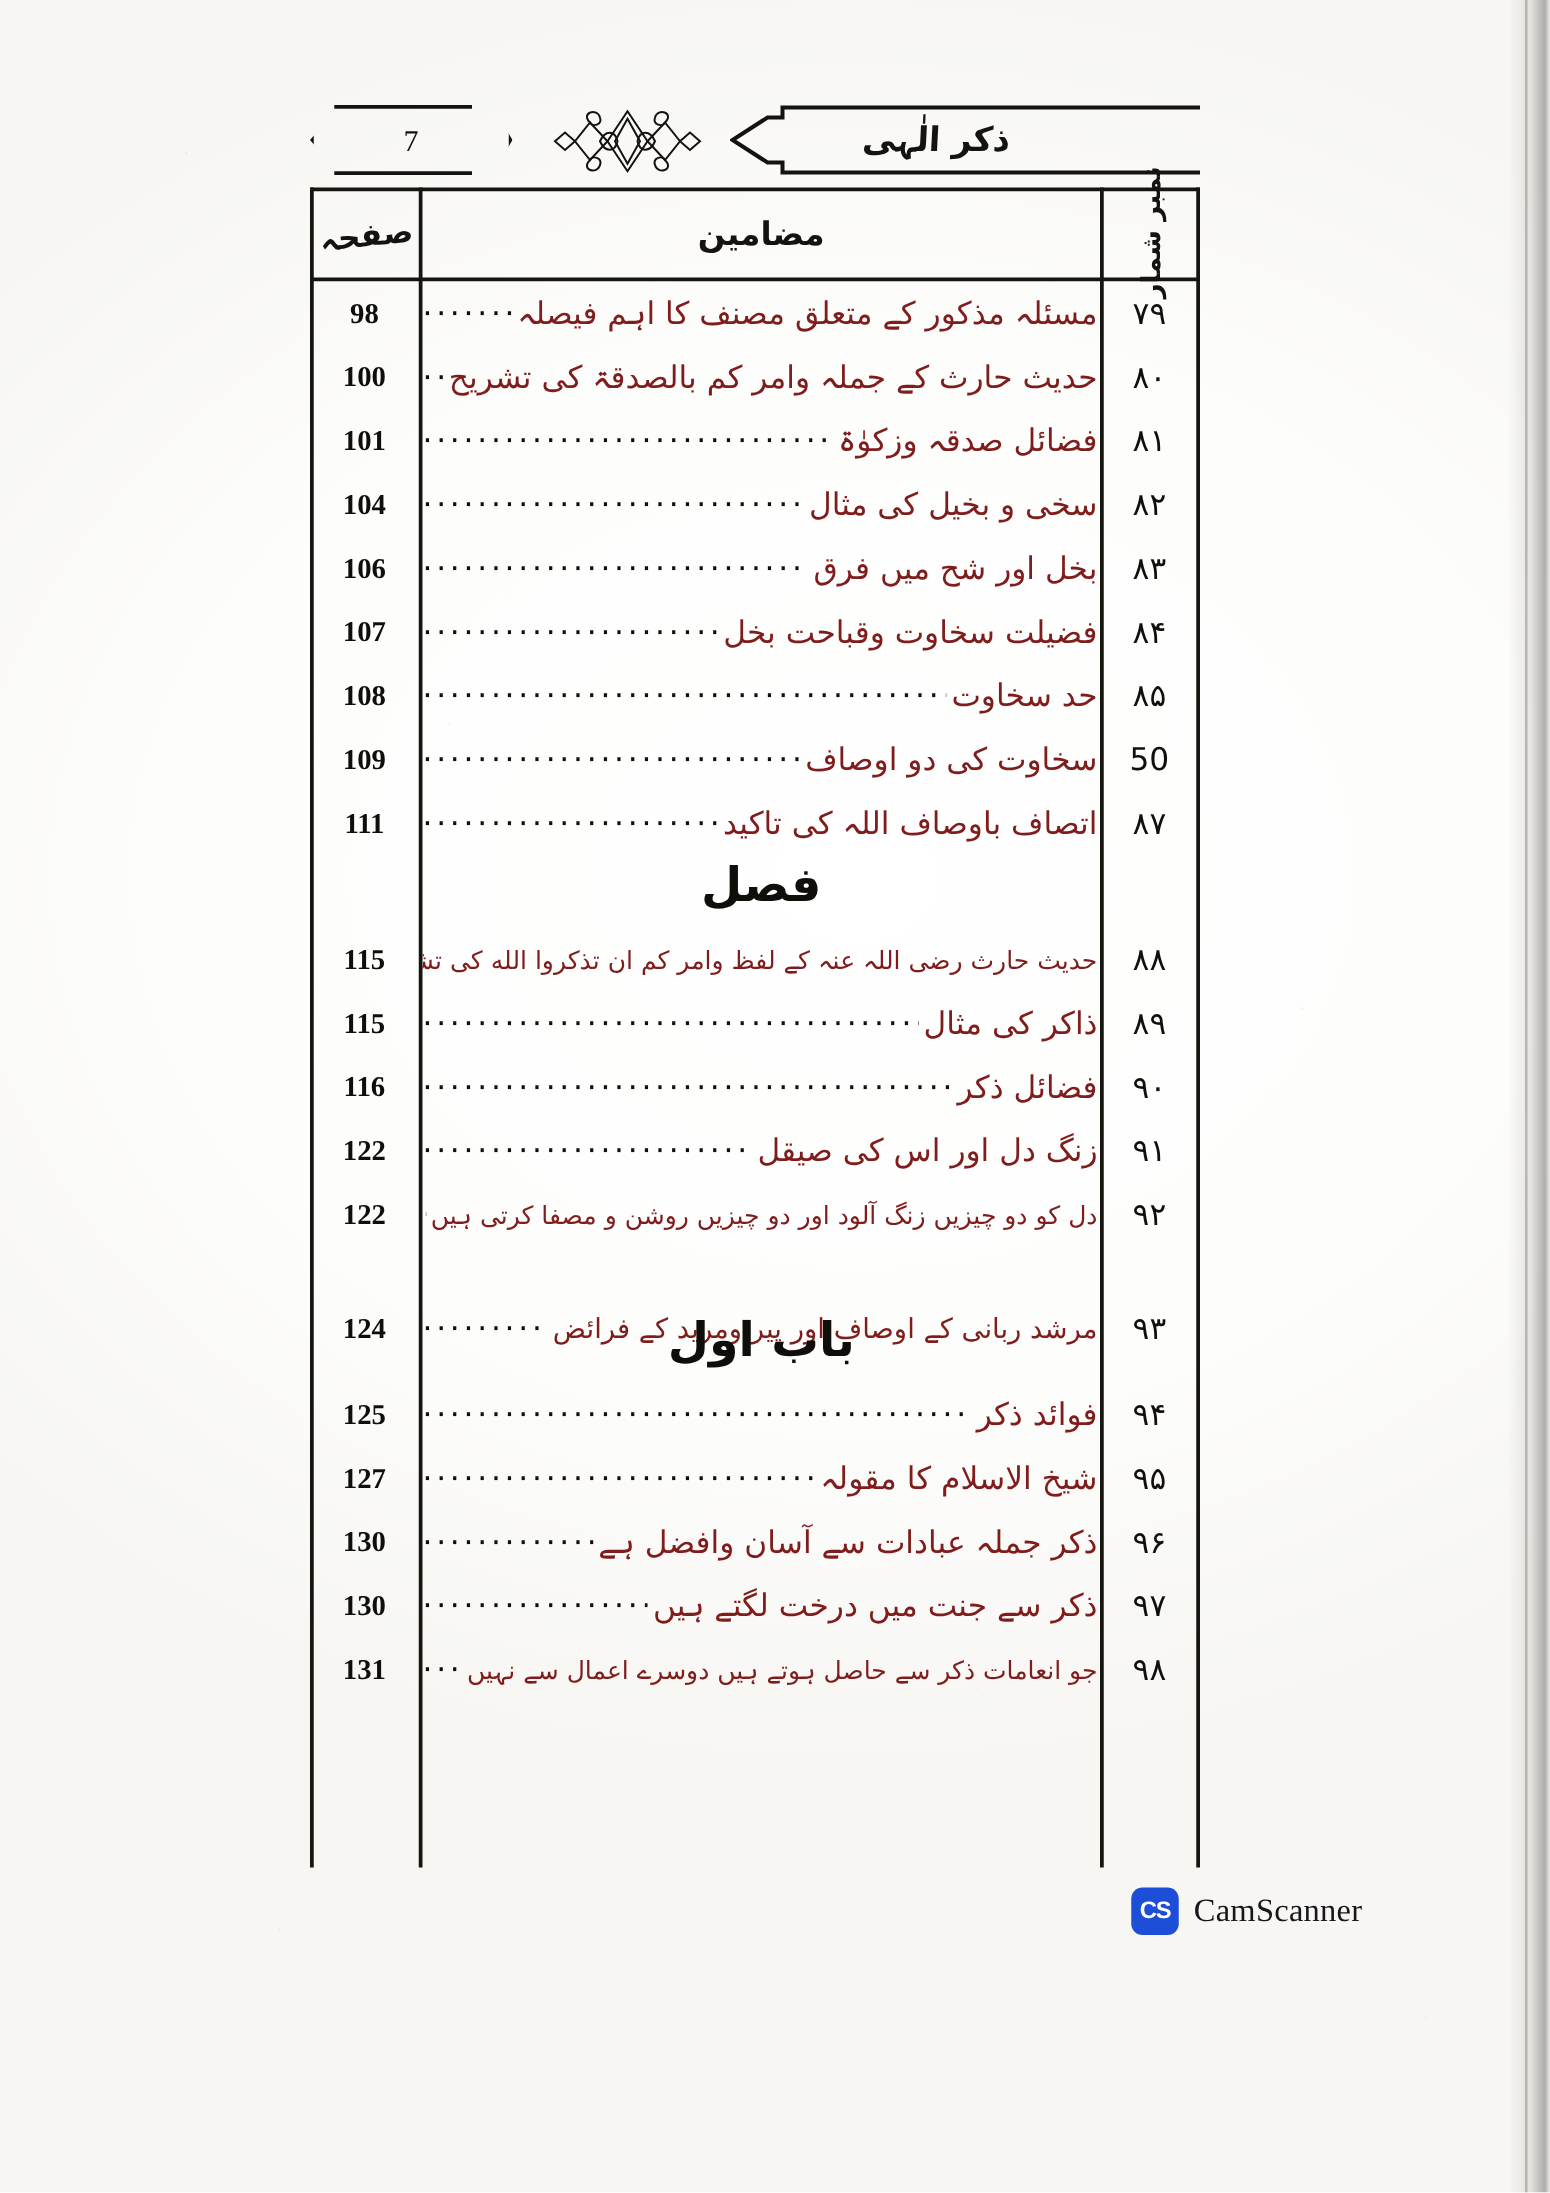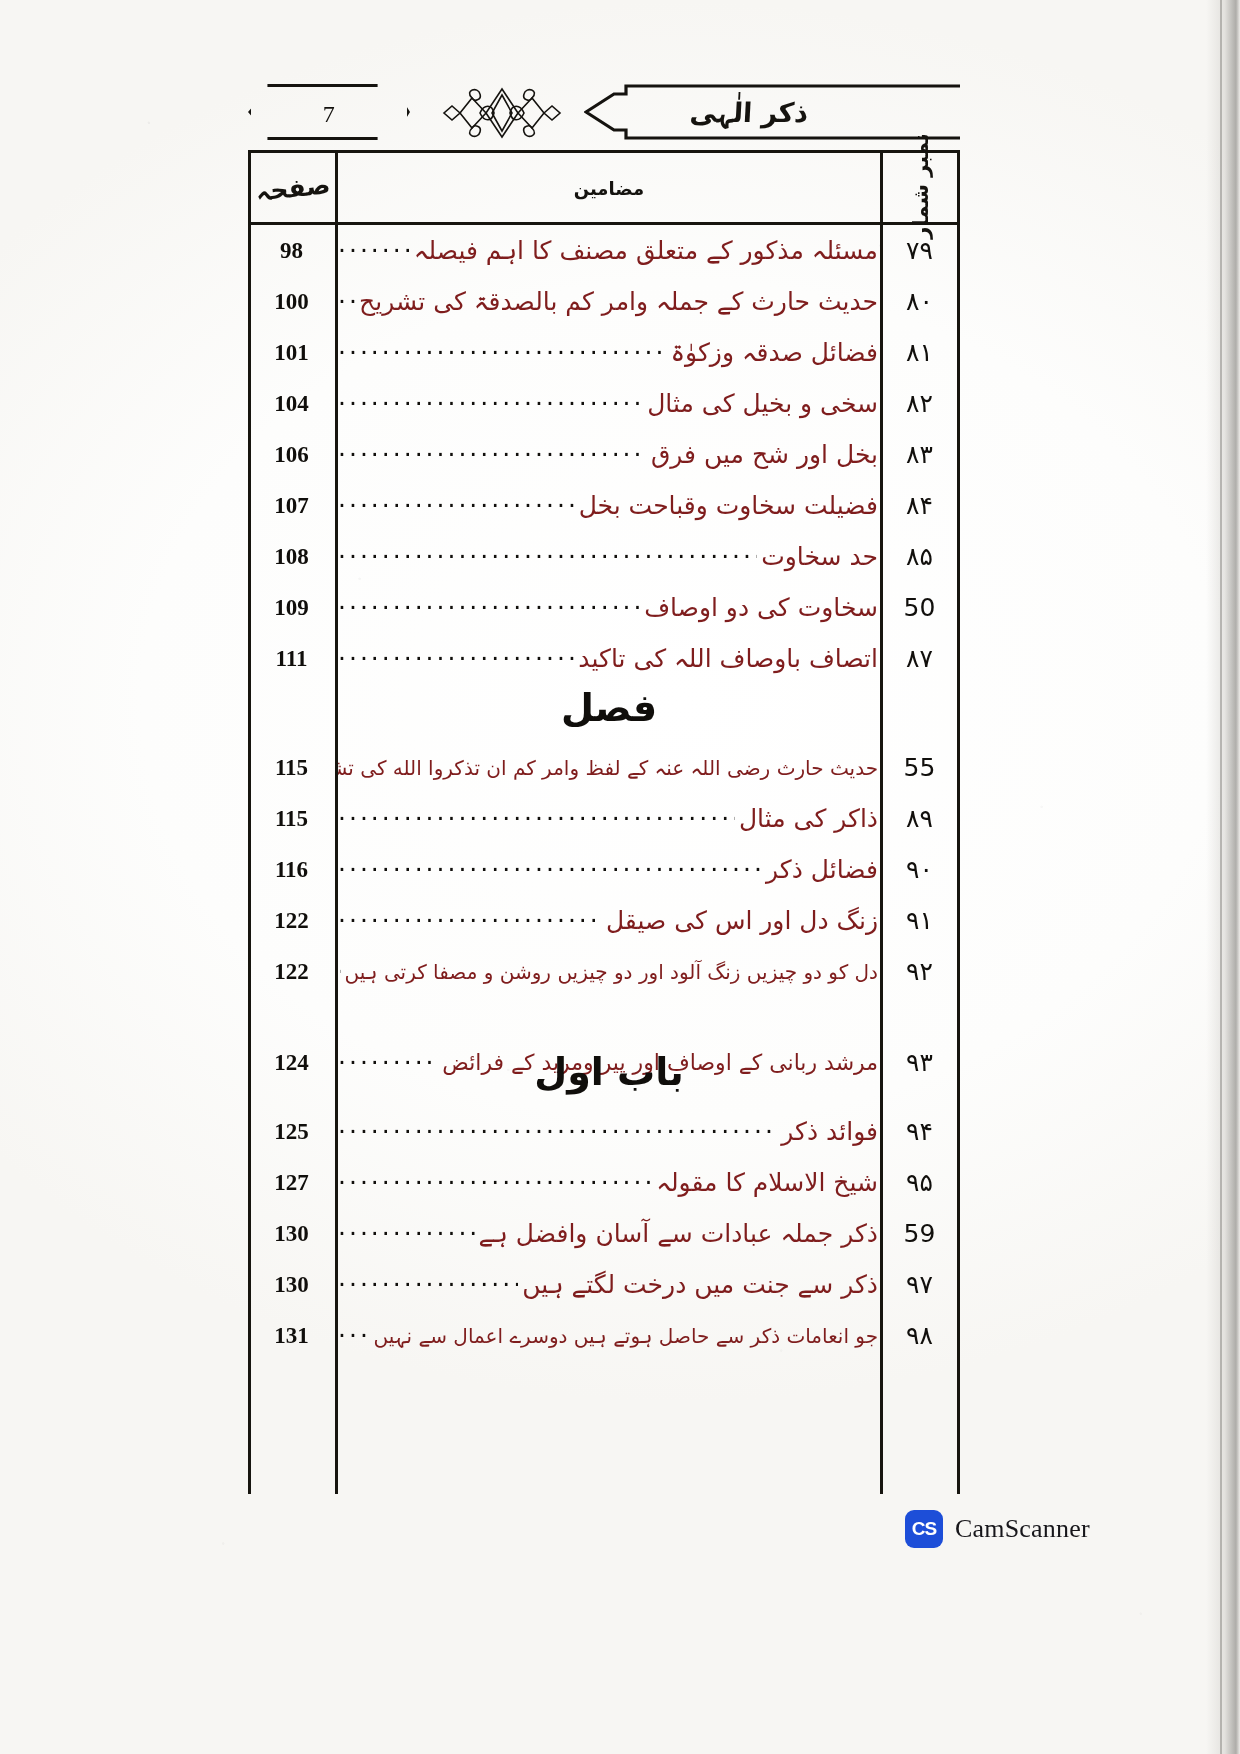--- a/index.html
+++ b/index.html
@@ -157,21 +157,21 @@
     left: 255px; top: 160px;
     width: 76px; height: 56px;
     display: flex; align-items: center; justify-content: center;
     font-size: 25px;
     transform: rotate(-6deg);
   }
   #head-topics {
     left: 340px; top: 160px;
     width: 538px; height: 56px;
     display: flex; align-items: center; justify-content: center;
-    font-size: 18px;
+    font-size: 26px;
     direction: rtl;
   }
   #head-serial {
     left: 884px; top: 150px;
     width: 73px; height: 72px;
     display: flex; align-items: center; justify-content: center;
     font-size: 21px;
     direction: rtl;
   }
   #head-serial span {
@@ -422,21 +422,21 @@
     </div>
     <div class="section-row" style="top: 461px;">
       <div class="section-title">فصل</div>
     </div>
     <div class="toc-row" style="top: 517px;">
       <div class="cell-page">115</div>
       <div class="cell-topic">
         <span class="topic-text tiny">حدیث حارث رضی اللہ عنہ کے لفظ وامر کم ان تذکروا الله کی تشریح</span>
         <span class="leader">······································································</span>
       </div>
-      <div class="cell-serial">55</div>
+      <div class="cell-serial">۸۸</div>
     </div>
     <div class="toc-row" style="top: 568px;">
       <div class="cell-page">115</div>
       <div class="cell-topic">
         <span class="topic-text">ذاکر کی مثال</span>
         <span class="leader">······································································</span>
       </div>
       <div class="cell-serial">۸۹</div>
     </div>
     <div class="toc-row" style="top: 619px;">
@@ -489,21 +489,21 @@
         <span class="leader">······································································</span>
       </div>
       <div class="cell-serial">۹۵</div>
     </div>
     <div class="toc-row" style="top: 983px;">
       <div class="cell-page">130</div>
       <div class="cell-topic">
         <span class="topic-text">ذکر جملہ عبادات سے آسان وافضل ہے</span>
         <span class="leader">······································································</span>
       </div>
-      <div class="cell-serial">59</div>
+      <div class="cell-serial">۹۶</div>
     </div>
     <div class="toc-row" style="top: 1034px;">
       <div class="cell-page">130</div>
       <div class="cell-topic">
         <span class="topic-text">ذکر سے جنت میں درخت لگتے ہیں</span>
         <span class="leader">······································································</span>
       </div>
       <div class="cell-serial">۹۷</div>
     </div>
     <div class="toc-row" style="top: 1085px;">

